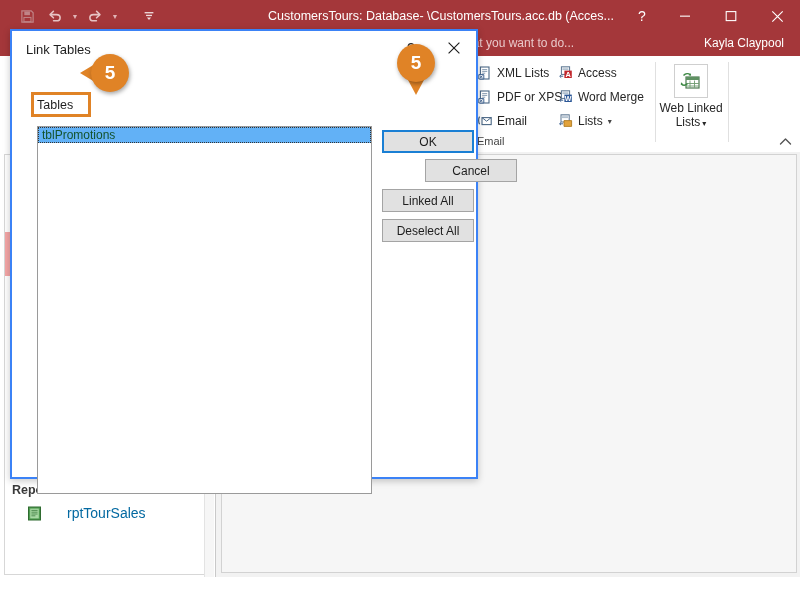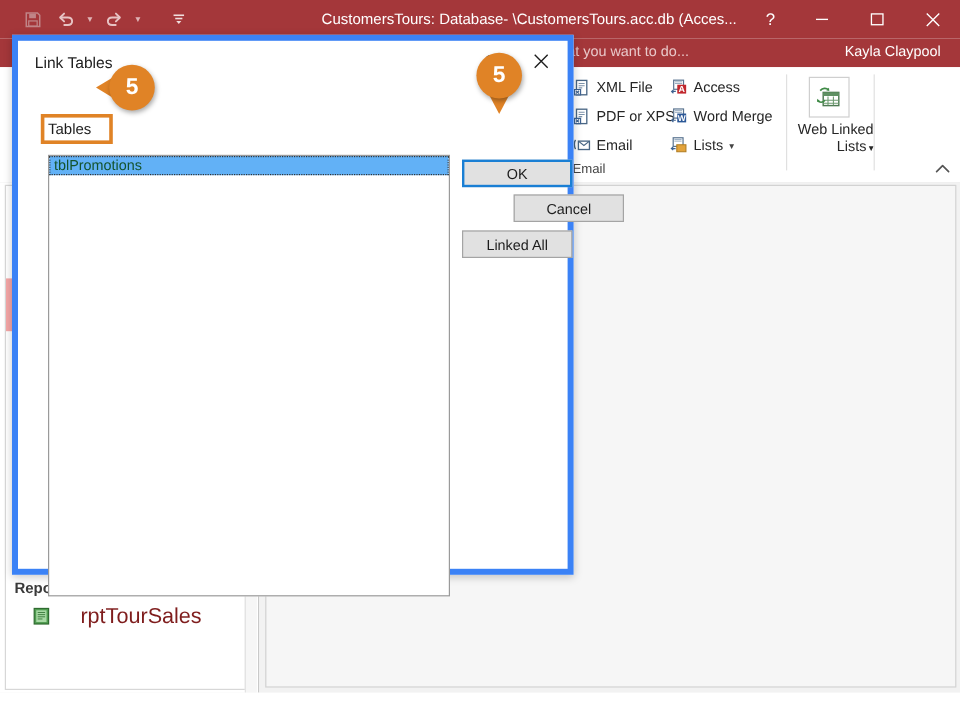--- a/index.html
+++ b/index.html
@@ -90,38 +90,38 @@
     display:flex;align-items:center;
   }
   .nav-group-title{
     font-weight:bold;font-size:12.5px;color:#3a3a3a;margin-left:7px;
   }
   .nav-chevron{position:absolute;right:14px;color:#4a4a4a;font-size:10px;}
   .nav-item{
     position:absolute;left:5px;top:350px;width:201px;height:22px;display:flex;align-items:center;
   }
   .nav-item-ico{width:15px;height:15px;margin-left:22px;margin-right:9px;position:relative;}
-  .nav-item-lbl{font-size:18px;color:#7f1d1d;padding-left:16px;}
+  .nav-item-lbl{font-size:14px;color:#0369a1;padding-left:16px;}
 
   .content-blank{
     position:absolute;left:216px;top:0;right:0;height:425px;background:#f2f2f2;
   }
   .content-frame{position:absolute;left:5px;top:2px;right:3px;bottom:4px;border:1px solid #d2d2d2;background:#f6f6f6;}
 
   
   .statusbar{
     position:absolute;left:0;bottom:0;width:800px;height:23px;background:#a4373a;
     border-top:1px solid #8f2f32;
   }
   .status-text{position:absolute;left:10px;top:0;line-height:23px;color:#ffffff;font-size:12px;}
 
   
   .dialog{
     position:absolute;left:10px;top:29px;width:468px;height:450px;
-    background:#ffffff;border:5px solid #3b82f6;box-sizing:border-box;
+    background:#ffffff;border:2px solid #3b82f6;box-sizing:border-box;
     box-shadow:0 2px 7px rgba(0,0,0,.22);
   }
   .dlg-title{
     position:absolute;left:14px;top:11px;font-size:13px;color:#1d1d1d;
   }
   .dlg-ctrls{position:absolute;right:0;top:0;height:34px;display:flex;align-items:center;}
   .dlg-help{width:42px;height:34px;display:flex;align-items:center;justify-content:center;font-size:14px;color:#1d1d1d;}
   .dlg-close{width:44px;height:34px;display:flex;align-items:center;justify-content:center;color:#1d1d1d;}
 
   .dlg-tableslabel{
@@ -246,21 +246,21 @@
 
       <div class="rb-item" style="left:3px;top:6px;">
         <span class="ico">
           <svg width="16" height="16" viewBox="0 0 16 16">
               <rect x="3.4" y="2" width="8.6" height="12" fill="#fff" stroke="#4a6785" stroke-width="1.1"></rect>
               <path d="M5.2 4.6h5M5.2 6.4h5M5.2 8.2h3" stroke="#7d93ab" stroke-width=".9"></path>
               <path d="M1.8 9.6h5v4.4h-5z" fill="#fff" stroke="#3f6391" stroke-width="1"></path>
               <path d="M2.8 10.6l2.8 2.4M5.6 10.6l-2.8 2.4" stroke="#3f6391" stroke-width=".9"></path>
             </svg>
         </span>
-        <span class="lbl">XML File</span>
+        <span class="lbl">XML Lists</span>
       </div>
 
       <div class="rb-item" style="left:3px;top:30px;">
         <span class="ico">
           <svg width="16" height="16" viewBox="0 0 16 16">
               <rect x="3.4" y="2" width="8.6" height="12" fill="#fff" stroke="#4a6785" stroke-width="1.1"></rect>
               <path d="M5.2 4.6h5M5.2 6.4h5M5.2 8.2h3" stroke="#7d93ab" stroke-width=".9"></path>
               <path d="M1.8 9.6h5v4.4h-5z" fill="#fff" stroke="#3f6391" stroke-width="1"></path>
               <path d="M2.8 10.6l2.8 2.4M5.6 10.6l-2.8 2.4" stroke="#3f6391" stroke-width=".9"></path>
             </svg>
@@ -317,21 +317,21 @@
         <span class="lbl">Lists</span>
         <span style="font-size:8px;color:#444;margin-left:1px;">▾</span>
       </div>
 
       <div class="rb-grouplabel" style="left:3px;">Email</div>
     </div>
 
     <div class="rb-sep" style="left:655px;"></div>
 
     <div class="rb-group" style="left:658px;width:66px;">
-      <div class="rb-big" style="left:-4px;top:8px;text-align:right;">
+      <div class="rb-big" style="left:-4px;top:8px;">
         <div class="rb-bigico">
           <svg width="22" height="22" viewBox="0 0 22 22">
             <rect x="6" y="7" width="13" height="11" fill="#fff" stroke="#4e7a52" stroke-width="1.2"></rect>
             <rect x="6" y="7" width="13" height="3" fill="#5f9163"></rect>
             <path d="M10 10.5v7.2M14.5 10.5v7.2M6 13.5h13M6 16h13" stroke="#6e9b71" stroke-width=".9"></path>
             <path d="M3.5 5.5c2-2.2 5-2.4 7-.6" fill="none" stroke="#3f8a46" stroke-width="1.4"></path>
             <path d="M10.8 3.2l.3 2.6-2.6-.5z" fill="#3f8a46"></path>
             <path d="M7.5 13.5c-2 2.2-4.4 2.2-6.2.4" fill="none" stroke="#3f8a46" stroke-width="1.4"></path>
             <path d="M1 12.2l-.2 2.6 2.5-.6z" fill="#3f8a46"></path>
           </svg>
@@ -409,20 +409,21 @@
     <div class="dlg-tableslabel">Tables</div>
     <div class="highlight-box"></div>
 
     <div class="listbox">
       <div class="list-item selected">tblPromotions</div>
     </div>
 
     <button class="dlg-btn default" style="top:99px;">OK</button>
     <button class="dlg-btn" style="top:128px;margin-left:43px;">Cancel</button>
     <button class="dlg-btn" style="top:158px;">Linked All</button>
+    <button class="dlg-btn" style="top:188px;">Deselect All</button>
   </div>
 
   <div class="badge-tail tail-left" style="left:80px;top:64px;"></div>
   <div class="badge" style="left:91px;top:54px;">5</div>
 
   <div class="badge-tail tail-down" style="left:407px;top:78px;"></div>
   <div class="badge" style="left:397px;top:44px;">5</div>
 
 </div>
 

